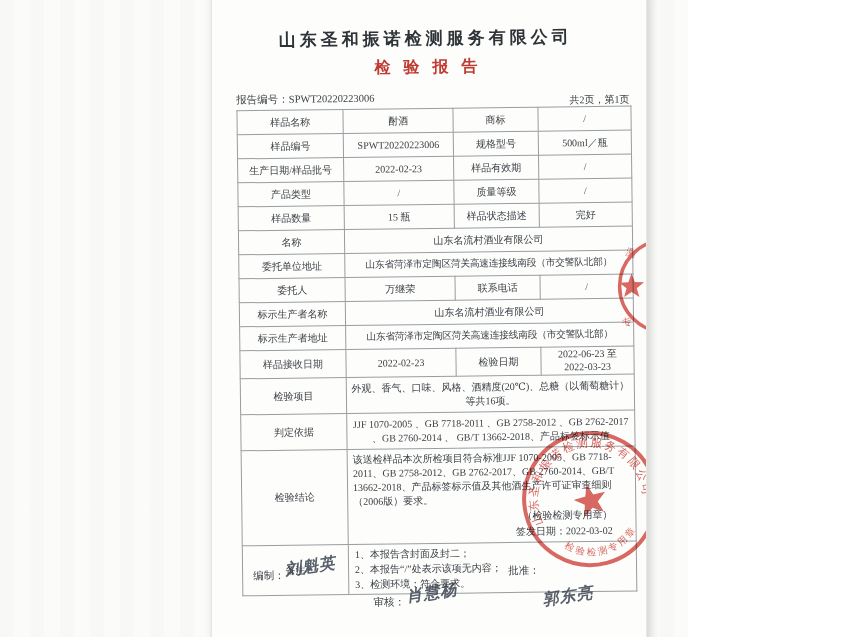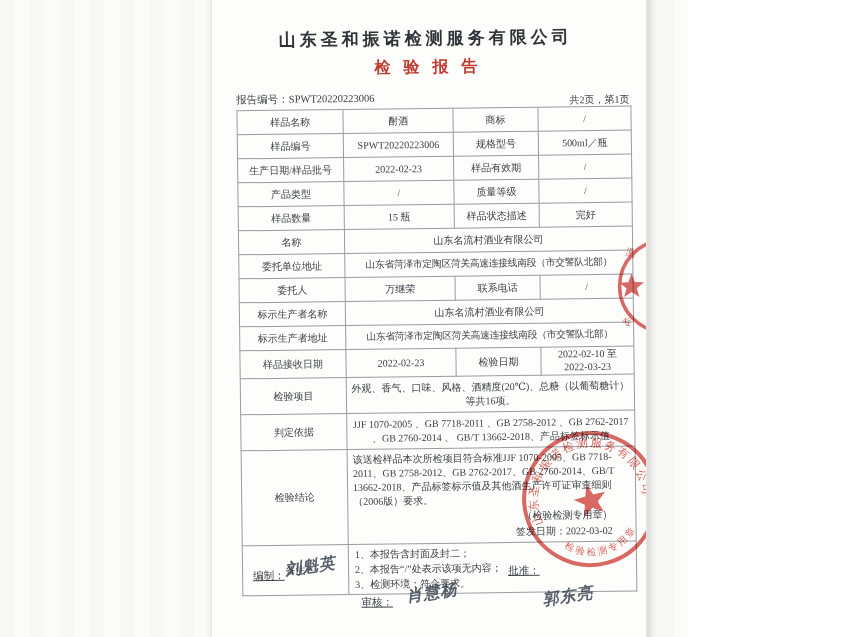--- a/index.html
+++ b/index.html
@@ -25,21 +25,21 @@
   td.lbl { font-size:10px; }
   td.vleft { text-align:left; padding:2px 5px; line-height:1.35; }
   tr.h24 { height:24px; }
   tr.h36 { height:36px; }
   tr.h86 { height:86px; }
   tr.h48 { height:48px; }
   .concl-cell { vertical-align:top !important; text-align:left !important; padding:3px 5px !important; line-height:1.4; }
   .concl-right { text-align:right; margin-top:2px; padding-right:18px; }
   .remark-cell { text-align:left !important; padding:2px 6px !important; line-height:1.5; }
   .addr { font-size:9.7px; letter-spacing:-0.2px; }
-  .sig-label { position:absolute; font-size:10.5px; color:#3c4147;text-decoration:underline; }
+  .sig-label { position:absolute; font-size:10.5px; color:#3c4147; }
   .sig-name { position:absolute; font-size:16px; font-style:italic; font-weight:bold; color:#3a4350; transform:rotate(-8deg); letter-spacing:1px; opacity:.85; }
   .stamp-wrap { position:absolute; mix-blend-mode:multiply; opacity:.82; }
   .stamp-main { transform:rotate(-14deg); }
   .two-line div { line-height:1.25; }
 </style>
 </head>
 <body>
 
 <div class="canvas">
   <div class="paper">
@@ -111,21 +111,21 @@
         </tr>
         <tr class="h24">
           <td class="lbl">标示生产者地址</td>
           <td colspan="3" class="addr">山东省菏泽市定陶区菏关高速连接线南段（市交警队北部）</td>
         </tr>
         <tr class="h24">
           <td class="lbl">样品接收日期</td>
           <td>2022-02-23</td>
           <td class="lbl">检验日期</td>
           <td class="two-line">
-            <div>2022-02-10 至</div>
+            <div>2022-06-23 至</div>
             <div>2022-03-23</div>
           </td>
         </tr>
         <tr class="h36">
           <td class="lbl">检验项目</td>
           <td colspan="3" class="vleft">外观、香气、口味、风格、酒精度(20℃)、总糖（以葡萄糖计）等共16项。</td>
         </tr>
         <tr class="h36">
           <td class="lbl">判定依据</td>
           <td colspan="3" class="vleft">JJF 1070-2005 、GB 7718-2011 、GB 2758-2012 、GB 2762-2017 、GB 2760-2014 、 GB/T 13662-2018、产品标签标示值</td>
@@ -144,21 +144,21 @@
             <div>1、本报告含封面及封二；</div>
             <div>2、本报告“/”处表示该项无内容；</div>
             <div>3、检测环境：符合要求。</div>
           </td>
         </tr>
       </tbody>
         </table>
 
       <span class="sig-label" style="left:38px; top:580px;">编制：</span>
       <span class="sig-name" style="left:70px; top:568px;">刘魁英</span>
-      <span class="sig-label" style="left:146px; top:608px;text-align:right;">审核：</span>
+      <span class="sig-label" style="left:158px; top:608px;text-align:right;">审核：</span>
       <span class="sig-name" style="left:191px; top:596px;">肖慧杨</span>
       <span class="sig-label" style="left:293px; top:578px;">批准：</span>
       <span class="sig-name" style="left:327px; top:601px;">郭东亮</span>
 
       <div class="stamp-wrap stamp-main" style="left:304px; top:442px; width:144px; height:144px;">
         <svg width="144" height="144" viewBox="0 0 144 144">
           <circle cx="72" cy="72" r="66" fill="none" stroke="#cf463f" stroke-width="4"></circle>
           <polygon fill="#cf463f" points="72,57 76.1,68.3 88.2,68.7 78.7,76.2 82,87.8 72,81 62,87.8 65.3,76.2 55.8,68.7 67.9,68.3"></polygon>
           <path id="arcTop" d="M 22,90 A 53 53 0 1 1 122,90" fill="none"></path>
           <text font-size="11.5" fill="#cf463f" letter-spacing="2" font-family="Liberation Serif, serif">

